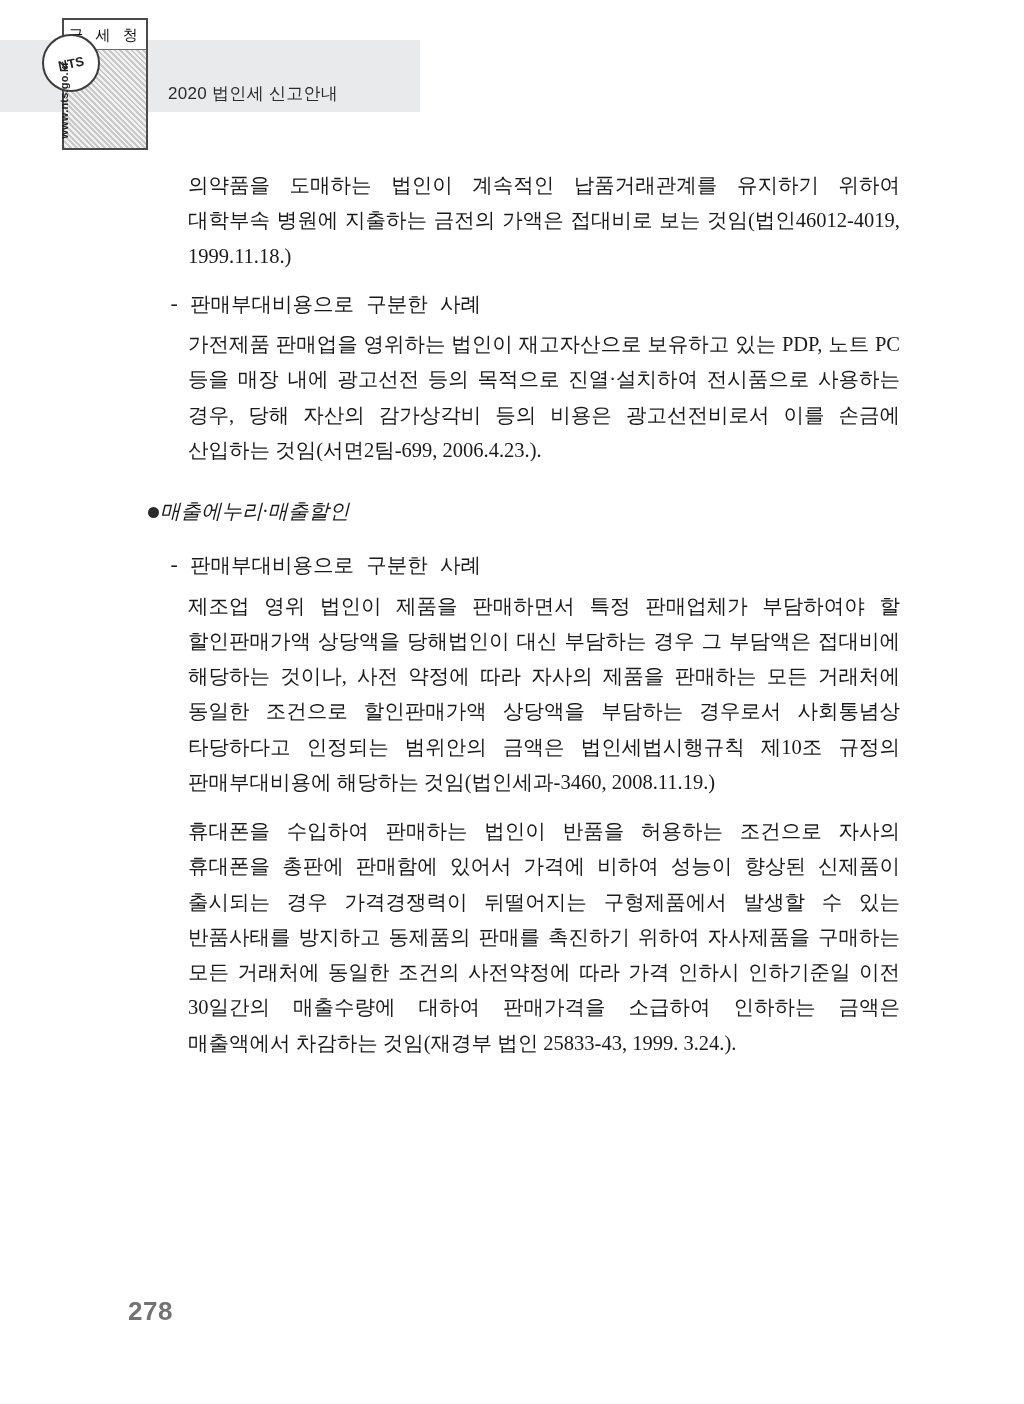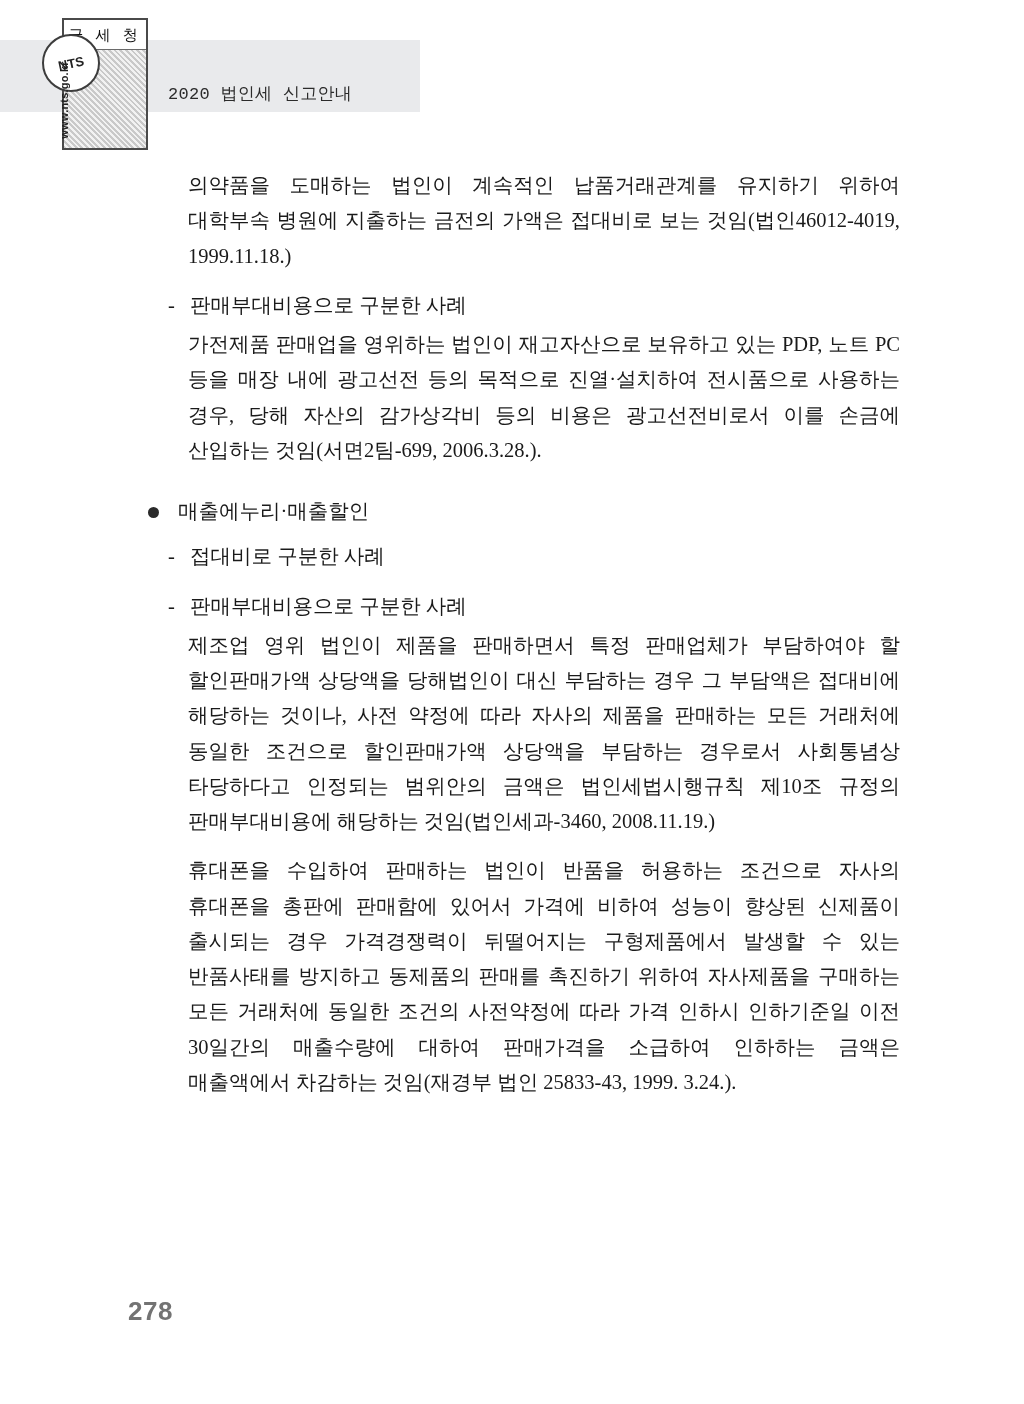--- a/index.html
+++ b/index.html
@@ -41,21 +41,21 @@
     border-top: 72px solid #e9eaec;
     border-right: 55px solid transparent;
   }
   .header-title {
     position: absolute;
     left: 168px;
     top: 82px;
     font-size: 17px;
     letter-spacing: 0.3px;
     color: #2b2b2b;
-    font-family: Liberation Mono, monospace;
+    font-family: Liberation Sans, sans-serif;
   }
 
   
   .emblem {
     position: absolute;
     left: 36px;
     top: 18px;
     width: 112px;
     height: 132px;
   }
@@ -137,20 +137,21 @@
     word-break: keep-all;
   }
   .indent-1 {
     margin-left: 188px;
     margin-right: 124px;
   }
   .indent-dash {
     margin-left: 168px;
     margin-right: 124px;
     position: relative;
+    font-family: Liberation Mono, monospace;
   }
   .indent-dash::before {
     content: "-";
     position: absolute;
     left: 0;
     top: 0;
   }
   .dash-text {
     display: inline-block;
     margin-left: 22px;
@@ -166,21 +167,22 @@
     position: absolute;
     left: 0;
     top: 13px;
     width: 11px;
     height: 11px;
     border-radius: 50%;
     background: #2a2a2a;
   }
   .bullet-text {
     display: inline-block;
-    margin-left: 30px;
+    margin-left: 12px;
+    font-style: italic;
   }
   .gap-sm { height: 10px; }
   .gap-md { height: 22px; }
 
   
   .page-number {
     position: absolute;
     left: 128px;
     top: 1296px;
     font-family: "Liberation Sans", sans-serif;
@@ -210,34 +212,31 @@
 
 <div class="content">
 
   <p class="para indent-1">의약품을 도매하는 법인이 계속적인 납품거래관계를 유지하기 위하여 대학부속 병원에 지출하는 금전의 가액은 접대비로 보는 것임(법인46012-4019, 1999.11.18.)</p>
 
   <div class="gap-sm"></div>
 
   <div class="para indent-dash">
     <span class="dash-text">판매부대비용으로 구분한 사례</span>
   </div>
-  <p class="para indent-1">가전제품 판매업을 영위하는 법인이 재고자산으로 보유하고 있는 PDP, 노트 PC 등을 매장 내에 광고선전 등의 목적으로 진열·설치하여 전시품으로 사용하는 경우, 당해 자산의 감가상각비 등의 비용은 광고선전비로서 이를 손금에 산입하는 것임(서면2팀-699, 2006.3.28.).</p>
+  <p class="para indent-1">가전제품 판매업을 영위하는 법인이 재고자산으로 보유하고 있는 PDP, 노트 PC 등을 매장 내에 광고선전 등의 목적으로 진열·설치하여 전시품으로 사용하는 경우, 당해 자산의 감가상각비 등의 비용은 광고선전비로서 이를 손금에 산입하는 것임(서면2팀-699, 2006.4.23.).</p>
 
   <div class="gap-md"></div>
 
   <div class="bullet-line">
     <span class="bullet-dot"></span>
     <span class="bullet-text">매출에누리·매출할인</span>
   </div>
 
   <div class="gap-sm"></div>
 
-  <div class="para indent-dash">
-    <span class="dash-text">접대비로 구분한 사례</span>
-  </div>
 
   <div class="gap-sm"></div>
 
   <div class="para indent-dash">
     <span class="dash-text">판매부대비용으로 구분한 사례</span>
   </div>
   <p class="para indent-1">제조업 영위 법인이 제품을 판매하면서 특정 판매업체가 부담하여야 할 할인판매가액 상당액을 당해법인이 대신 부담하는 경우 그 부담액은 접대비에 해당하는 것이나, 사전 약정에 따라 자사의 제품을 판매하는 모든 거래처에 동일한 조건으로 할인판매가액 상당액을 부담하는 경우로서 사회통념상 타당하다고 인정되는 범위안의 금액은 법인세법시행규칙 제10조 규정의 판매부대비용에 해당하는 것임(법인세과-3460, 2008.11.19.)</p>
 
   <div class="gap-sm"></div>
 

